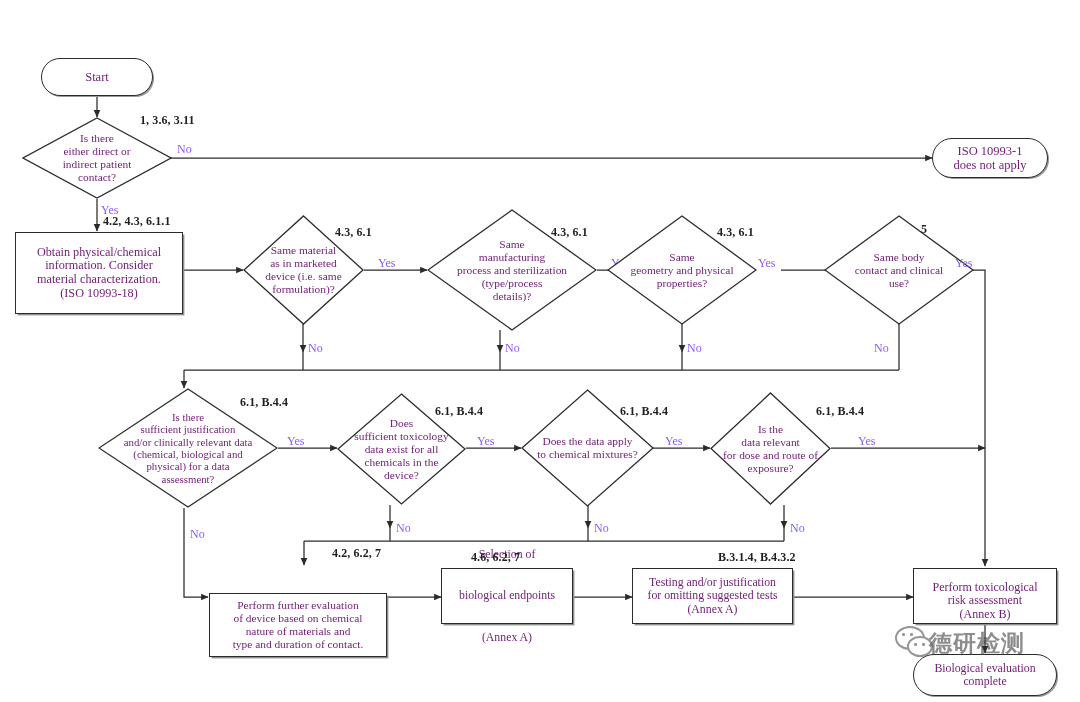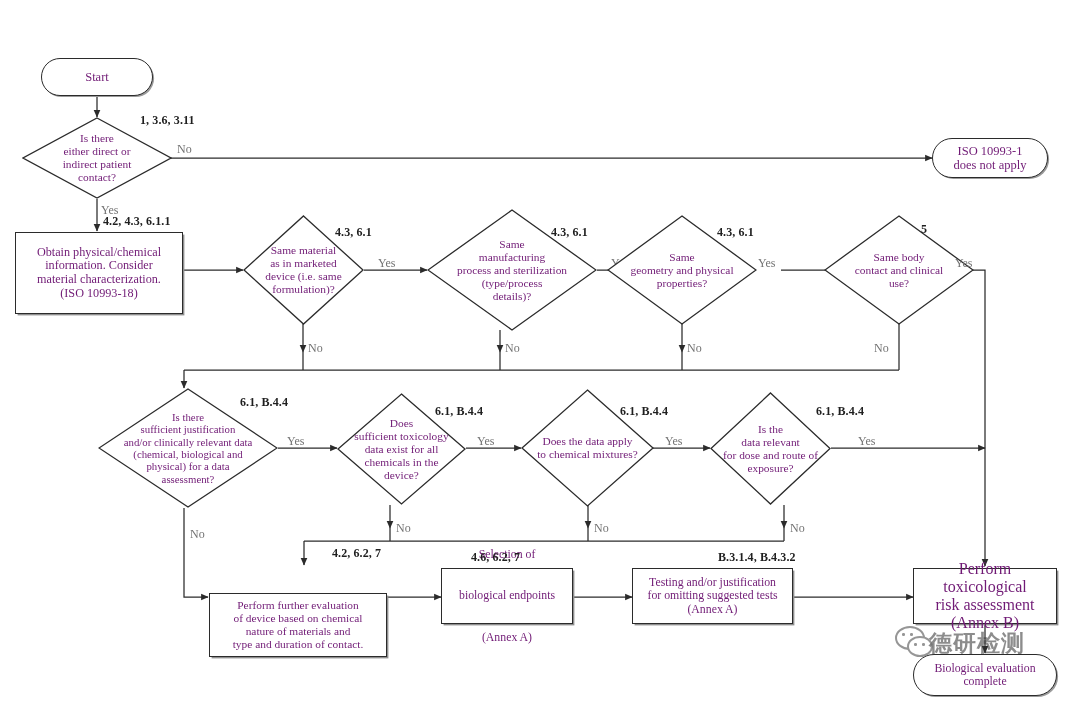--- a/index.html
+++ b/index.html
@@ -76,21 +76,21 @@
     font-size: 12px;
     font-weight: bold;
     color: #1f1f1f;
     white-space: nowrap;
     letter-spacing: 0.1px;
   }
   
   .edge-label {
     position: absolute;
     font-size: 12px;
-    color: #737373;
+    color: #8b5cf6;
     white-space: nowrap;
   }
   
   #watermark {
     position: absolute;
     left: 893px;
     top: 622px;
     width: 180px;
     height: 56px;
     z-index: 5;
@@ -355,21 +355,21 @@
   </div>
   <div class="clause" style="left:471px; top:550px;">4.6, 6.2, 7</div>
 
   <div class="node process" style="left:632px; top:568px; width:161px; height:56px; flex-direction:column; font-size:11.8px;">
     <span>Testing and/or justification</span>
     <span>for omitting suggested tests</span>
     <span>(Annex A)</span>
   </div>
   <div class="clause" style="left:718px; top:550px;">B.3.1.4, B.4.3.2</div>
 
-  <div class="node process" style="left:913px; top:568px; width:144px; height:56px; flex-direction:column; font-size:16px;">
+  <div class="node process" style="left:913px; top:568px; width:144px; height:56px; flex-direction:column; font-size:12px;justify-content:flex-end;">
     <span>Perform toxicological</span>
     <span>risk assessment</span>
     <span>(Annex B)</span>
   </div>
 
   <div class="node terminator" style="left:913px; top:654px; width:144px; height:42px; flex-direction:column; font-size:11.8px;">
     <span>Biological evaluation</span>
     <span>complete</span>
   </div>
 

